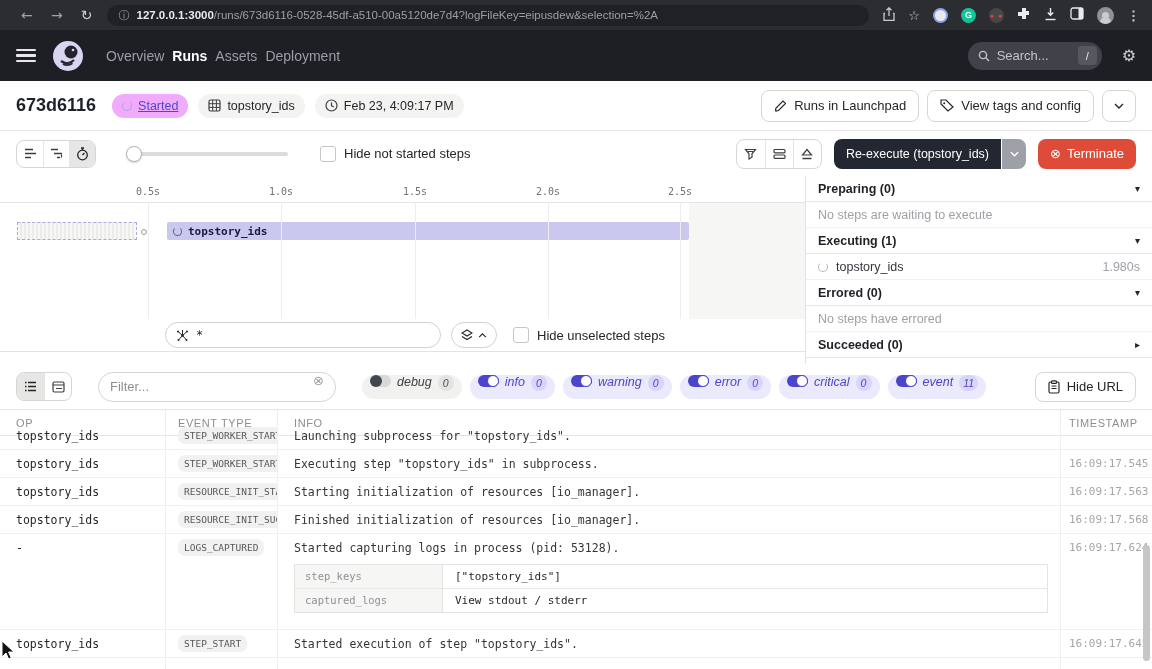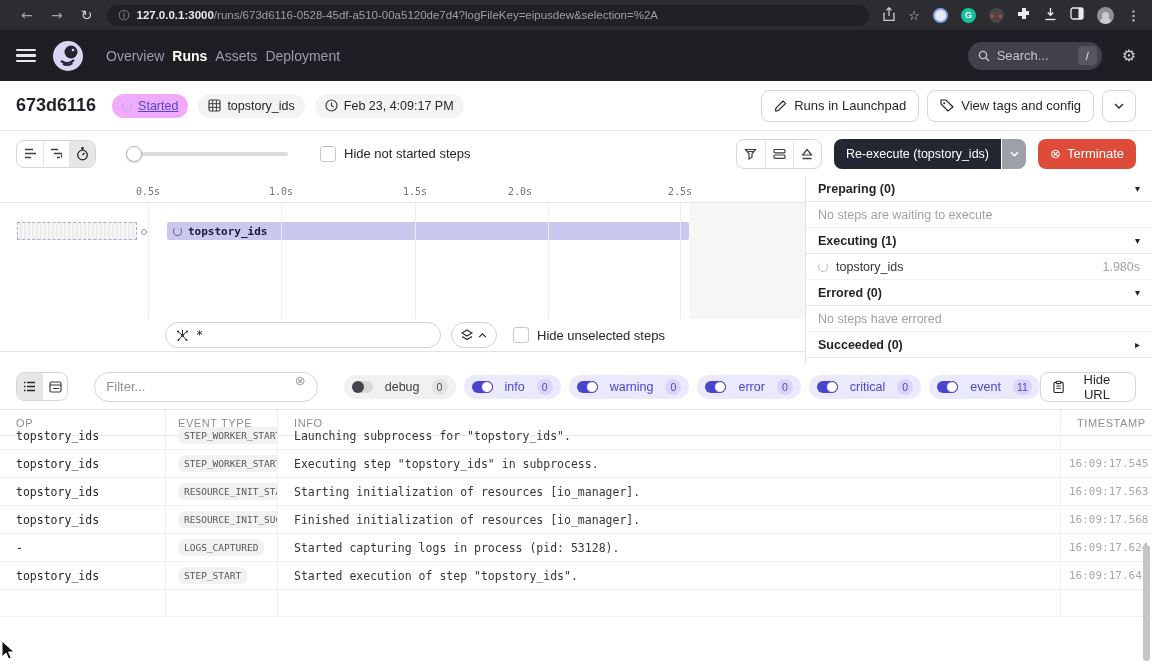--- a/index.html
+++ b/index.html
@@ -90,40 +90,40 @@
   .psec-row .ring{border-color:#B9B9C6;border-top-color:transparent;}
 
   
   .logbar{height:46px;display:flex;align-items:center;padding:0 16px;border-bottom:1px solid #E5E5E3;background:#fff;margin-top:0;}
   .seg2 .s{width:27px;height:27px;}
   .filterinput{margin-left:26px;width:238px;height:30px;border:1px solid #D4D4D2;border-radius:15px;display:flex;padding:0 11px;gap:8px;}
   .filterinput input{border:none;outline:none;flex:1;font-size:13px;color:#3A3D42;font-family:"Liberation Sans",sans-serif;background:transparent;}
   .filterinput input::placeholder{color:#8D9095;}
   .clearx{color:#9A9DA2;font-family:"DejaVu Sans",sans-serif;font-size:13px;cursor:pointer;}
   .chips{display:flex;gap:8px;margin-left:26px;}
-  .chip{height:24px;border-radius:12px;padding:0 8px;display:inline-flex;align-items:center;gap:12px;font-size:12.5px;cursor:pointer;}
+  .chip{height:24px;border-radius:12px;padding:0 8px;display:inline-flex;align-items:flex-start;gap:6px;font-size:12.5px;cursor:pointer;font-style:italic;}
   .chip.off{background:#F1F1EF;color:#3E4146;}
   .chip.on{background:#EBE9FC;color:#4D44CE;}
   .tg{width:21px;height:12px;border-radius:6px;position:relative;flex:none;}
   .chip.off .tg{background:#D8D8D6;}
   .chip.on .tg{background:#4D44CE;}
   .tg .k{width:12px;height:12px;border-radius:50%;position:absolute;top:0;}
   .chip.off .tg .k{left:0;background:#43464C;}
   .chip.on .tg .k{right:0;background:#fff;border:1.5px solid #4D44CE;}
   .cnt{height:16px;min-width:16px;border-radius:8px;font-size:10.5px;display:inline-flex;align-items:center;justify-content:center;padding:0 4px;}
   .chip.off .cnt{background:#E3E3E1;color:#4A4D52;}
   .chip.on .cnt{background:#D9D5F8;color:#4D44CE;}
   .copyurl{margin-left:auto;}
 
   
   .logtable{position:relative;height:259px;overflow:hidden;font-family:"DejaVu Sans Mono",monospace;}
   .thead{display:grid;grid-template-columns:165px 112px 783px 1fr;height:26px;border-bottom:1px solid #E5E5E3;color:#8B8E93;font-family:"Liberation Sans",sans-serif;font-size:11px;letter-spacing:.6px;}
   .th{display:flex;align-items:center;padding-left:16px;height:100%;}
   .th+.th{border-left:1px solid #ECECEA;}
-  .th.t2{padding-left:12px;} .th.t4{}
+  .th.t2{padding-left:12px;} .th.t4{padding-left:8px;}
   .trow{display:grid;grid-template-columns:165px 112px 783px 1fr;border-bottom:1px solid #F0F0EE;}
   .td{padding:7px 8px 6px 16px;font-size:11.5px;color:#24272C;overflow:hidden;}
   .td.c2{padding:5px 6px 0 12px;} .td.c4{padding-left:8px;color:#A3A6AB;font-size:11px;}
   .td+.td{border-left:1px solid #F0F0EE;}
   .td.c3{color:#33363B;}
   .tag{display:inline-block;background:#F1F1EF;border-radius:7px;padding:3px 6px;font-size:9.5px;color:#55585D;white-space:nowrap;}
   .trow.clip{height:14px;}
   .trow.clip .td{margin-top:-14px;}
   .meta{margin:9px 0 10px 0;width:754px;border:1px solid #E3E3E1;}
   .mrow{display:flex;border-top:1px solid #E7E7E5;}
@@ -313,21 +313,21 @@
         </span>
     </span>
   </div>
 
   <div class="ganttwrap">
     <div class="gantt">
       <div class="axis">
           <span class="tick" style="left: 148px;">0.5s</span>
           <span class="tick" style="left: 281px;">1.0s</span>
           <span class="tick" style="left: 415px;">1.5s</span>
-          <span class="tick" style="left: 520px;">2.0s</span>
+          <span class="tick" style="left: 548px;">2.0s</span>
           <span class="tick" style="left: 680px;">2.5s</span>
         </div>
       <div class="future"></div>
       <div class="dotbox"></div>
       <div class="linkdot"></div>
       <div class="gbar">
           <span class="ring"></span>
           <span>topstory_ids</span>
         </div>
       <span class="gl" style="left: 148px;"></span>
@@ -500,20 +500,30 @@
           <span class="td c3">
             <div>Finished initialization of resources [io_manager].</div>
           </span>
           <span class="td c4">16:09:17.568</span>
         </div>
         <div class="trow">
           <span class="td c1">-</span>
           <span class="td c2"><span class="tag">LOGS_CAPTURED</span></span>
           <span class="td c3">
             <div>Started capturing logs in process (pid: 53128).</div>
+            <div class="meta">
+              <div class="mrow">
+                <span class="mkey">step_keys</span>
+                <span class="mval">["topstory_ids"]</span>
+              </div>
+              <div class="mrow">
+                <span class="mkey">captured_logs</span>
+                <span class="mval">View stdout / stderr</span>
+              </div>
+            </div>
           </span>
           <span class="td c4">16:09:17.624</span>
         </div>
         <div class="trow">
           <span class="td c1">topstory_ids</span>
           <span class="td c2"><span class="tag">STEP_START</span></span>
           <span class="td c3">
             <div>Started execution of step "topstory_ids".</div>
           </span>
           <span class="td c4">16:09:17.645</span>

